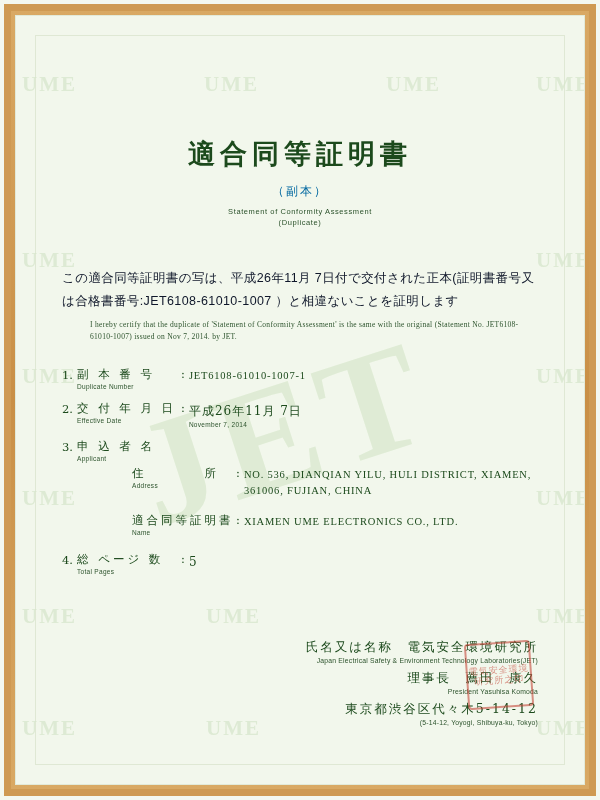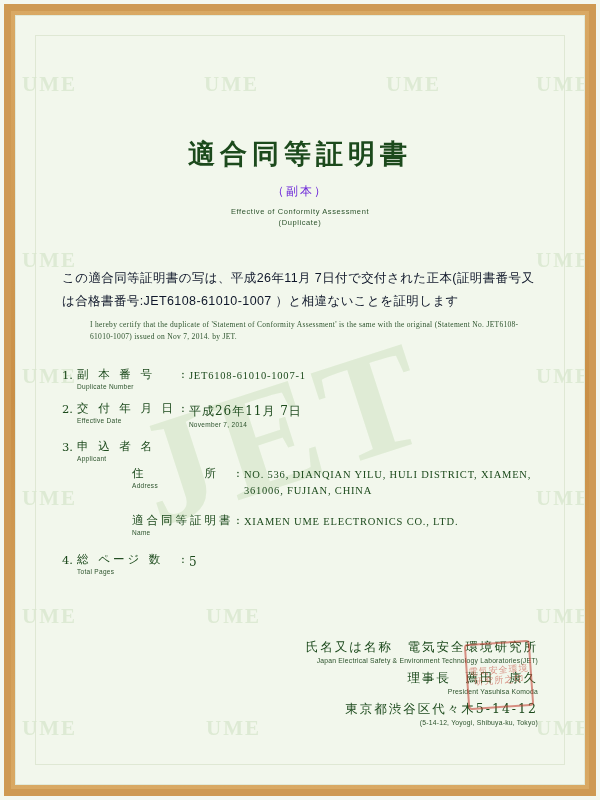--- a/index.html
+++ b/index.html
@@ -85,21 +85,21 @@
     font-family: "DejaVu Serif", serif;
     font-size: 27px;
     font-weight: bold;
     letter-spacing: 5px;
     color: #1c4a1c;
   }
   .subtitle-ja {
     font-family: "DejaVu Serif", serif;
     font-size: 12px;
     letter-spacing: 2px;
-    color: #6d28d9;
+    color: #0369a1;
     margin-top: 11px;
   }
   .subtitle-en {
     font-family: "Liberation Sans", sans-serif;
     font-size: 7.5px;
     line-height: 1.45;
     letter-spacing: .6px;
     color: #2b522b;
     margin-top: 7px;
   }
@@ -268,21 +268,21 @@
       <div class="wm wm-small" style="left:520px; top:700px;">UME</div>
 
       <div class="wm wm-big" style="left:118px; top:330px;">JET</div>
     </div>
 
     <div class="content">
 
       <div class="title-block">
         <div class="title-ja">適合同等証明書</div>
         <div class="subtitle-ja">（副本）</div>
-        <div class="subtitle-en">Effective of Conformity Assessment</div>
+        <div class="subtitle-en">Statement of Conformity Assessment</div>
         <div class="subtitle-en" style="margin-top:0">(Duplicate)</div>
       </div>
 
       <div class="statement">この適合同等証明書の写は、平成26年11月 7日付で交付された正本(証明書番号又は合格書番号:JET6108-61010-1007 ）と相違ないことを証明します</div>
       <div class="statement-en">I hereby certify that the duplicate of 'Statement of Conformity Assessment' is the same with the original (Statement No. JET6108-61010-1007) issued on Nov 7, 2014. by JET.</div>
 
       <div class="fields">
 
         <div class="field-row">
           <div class="field-num">1.</div>

